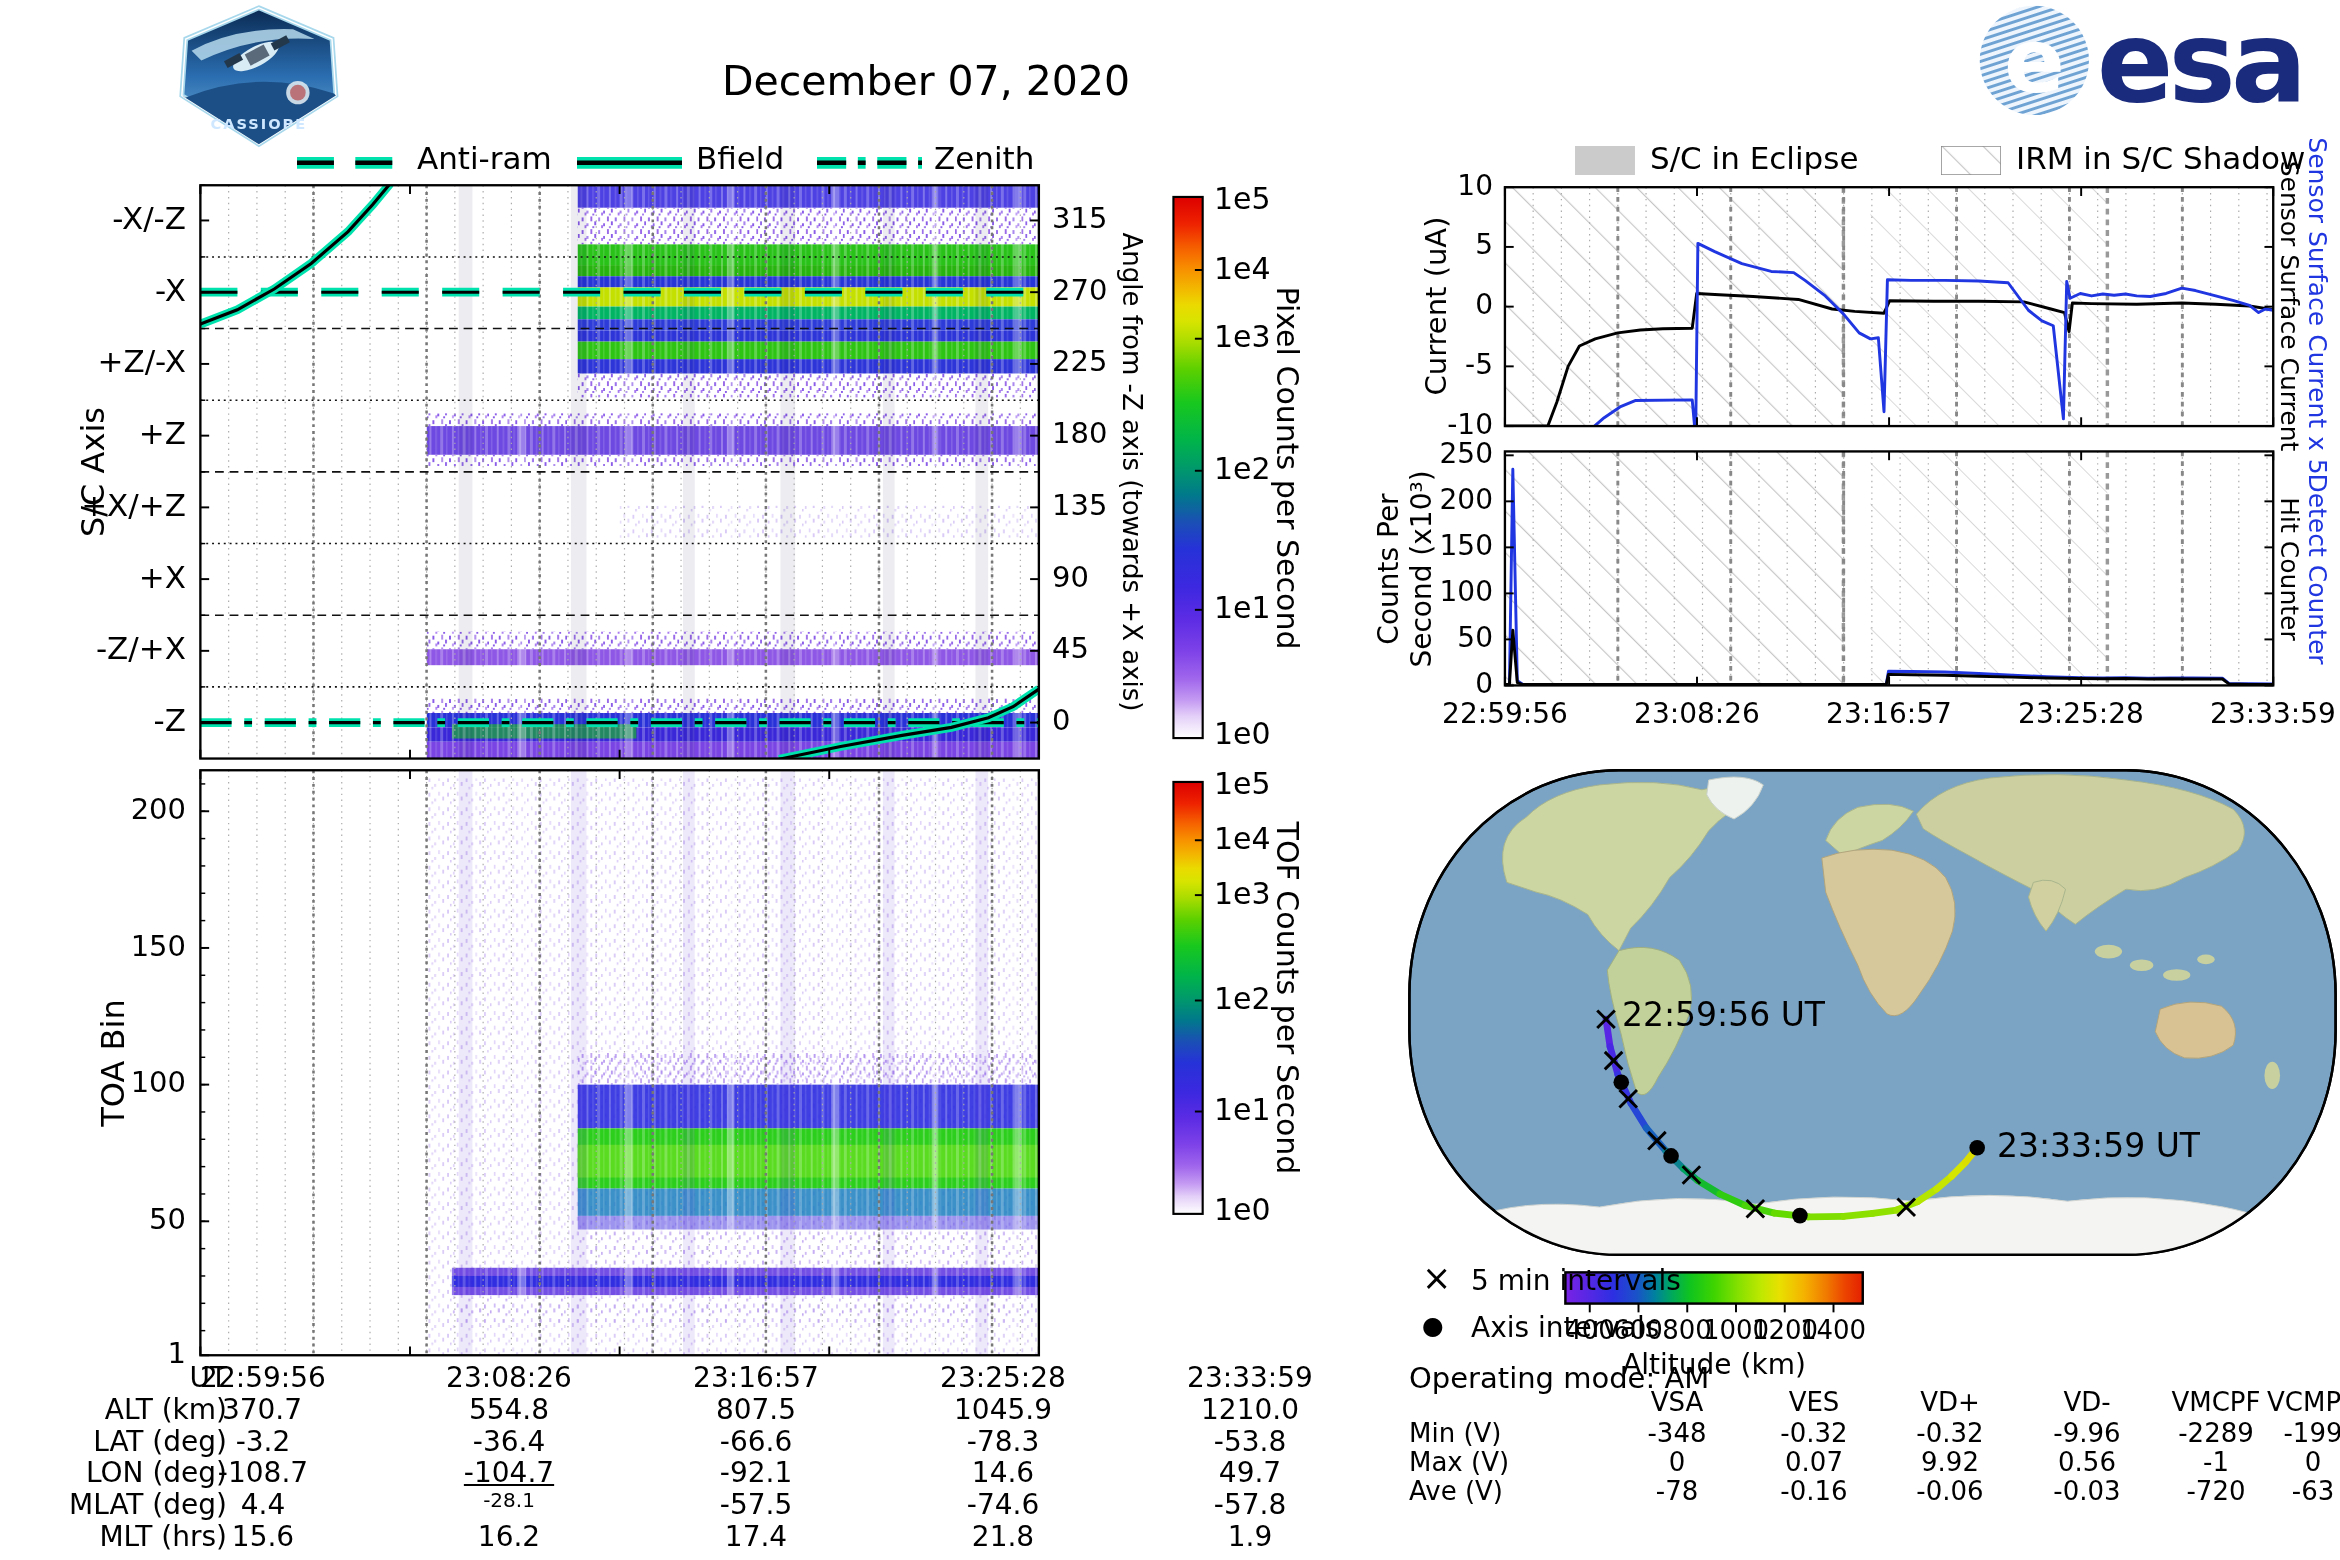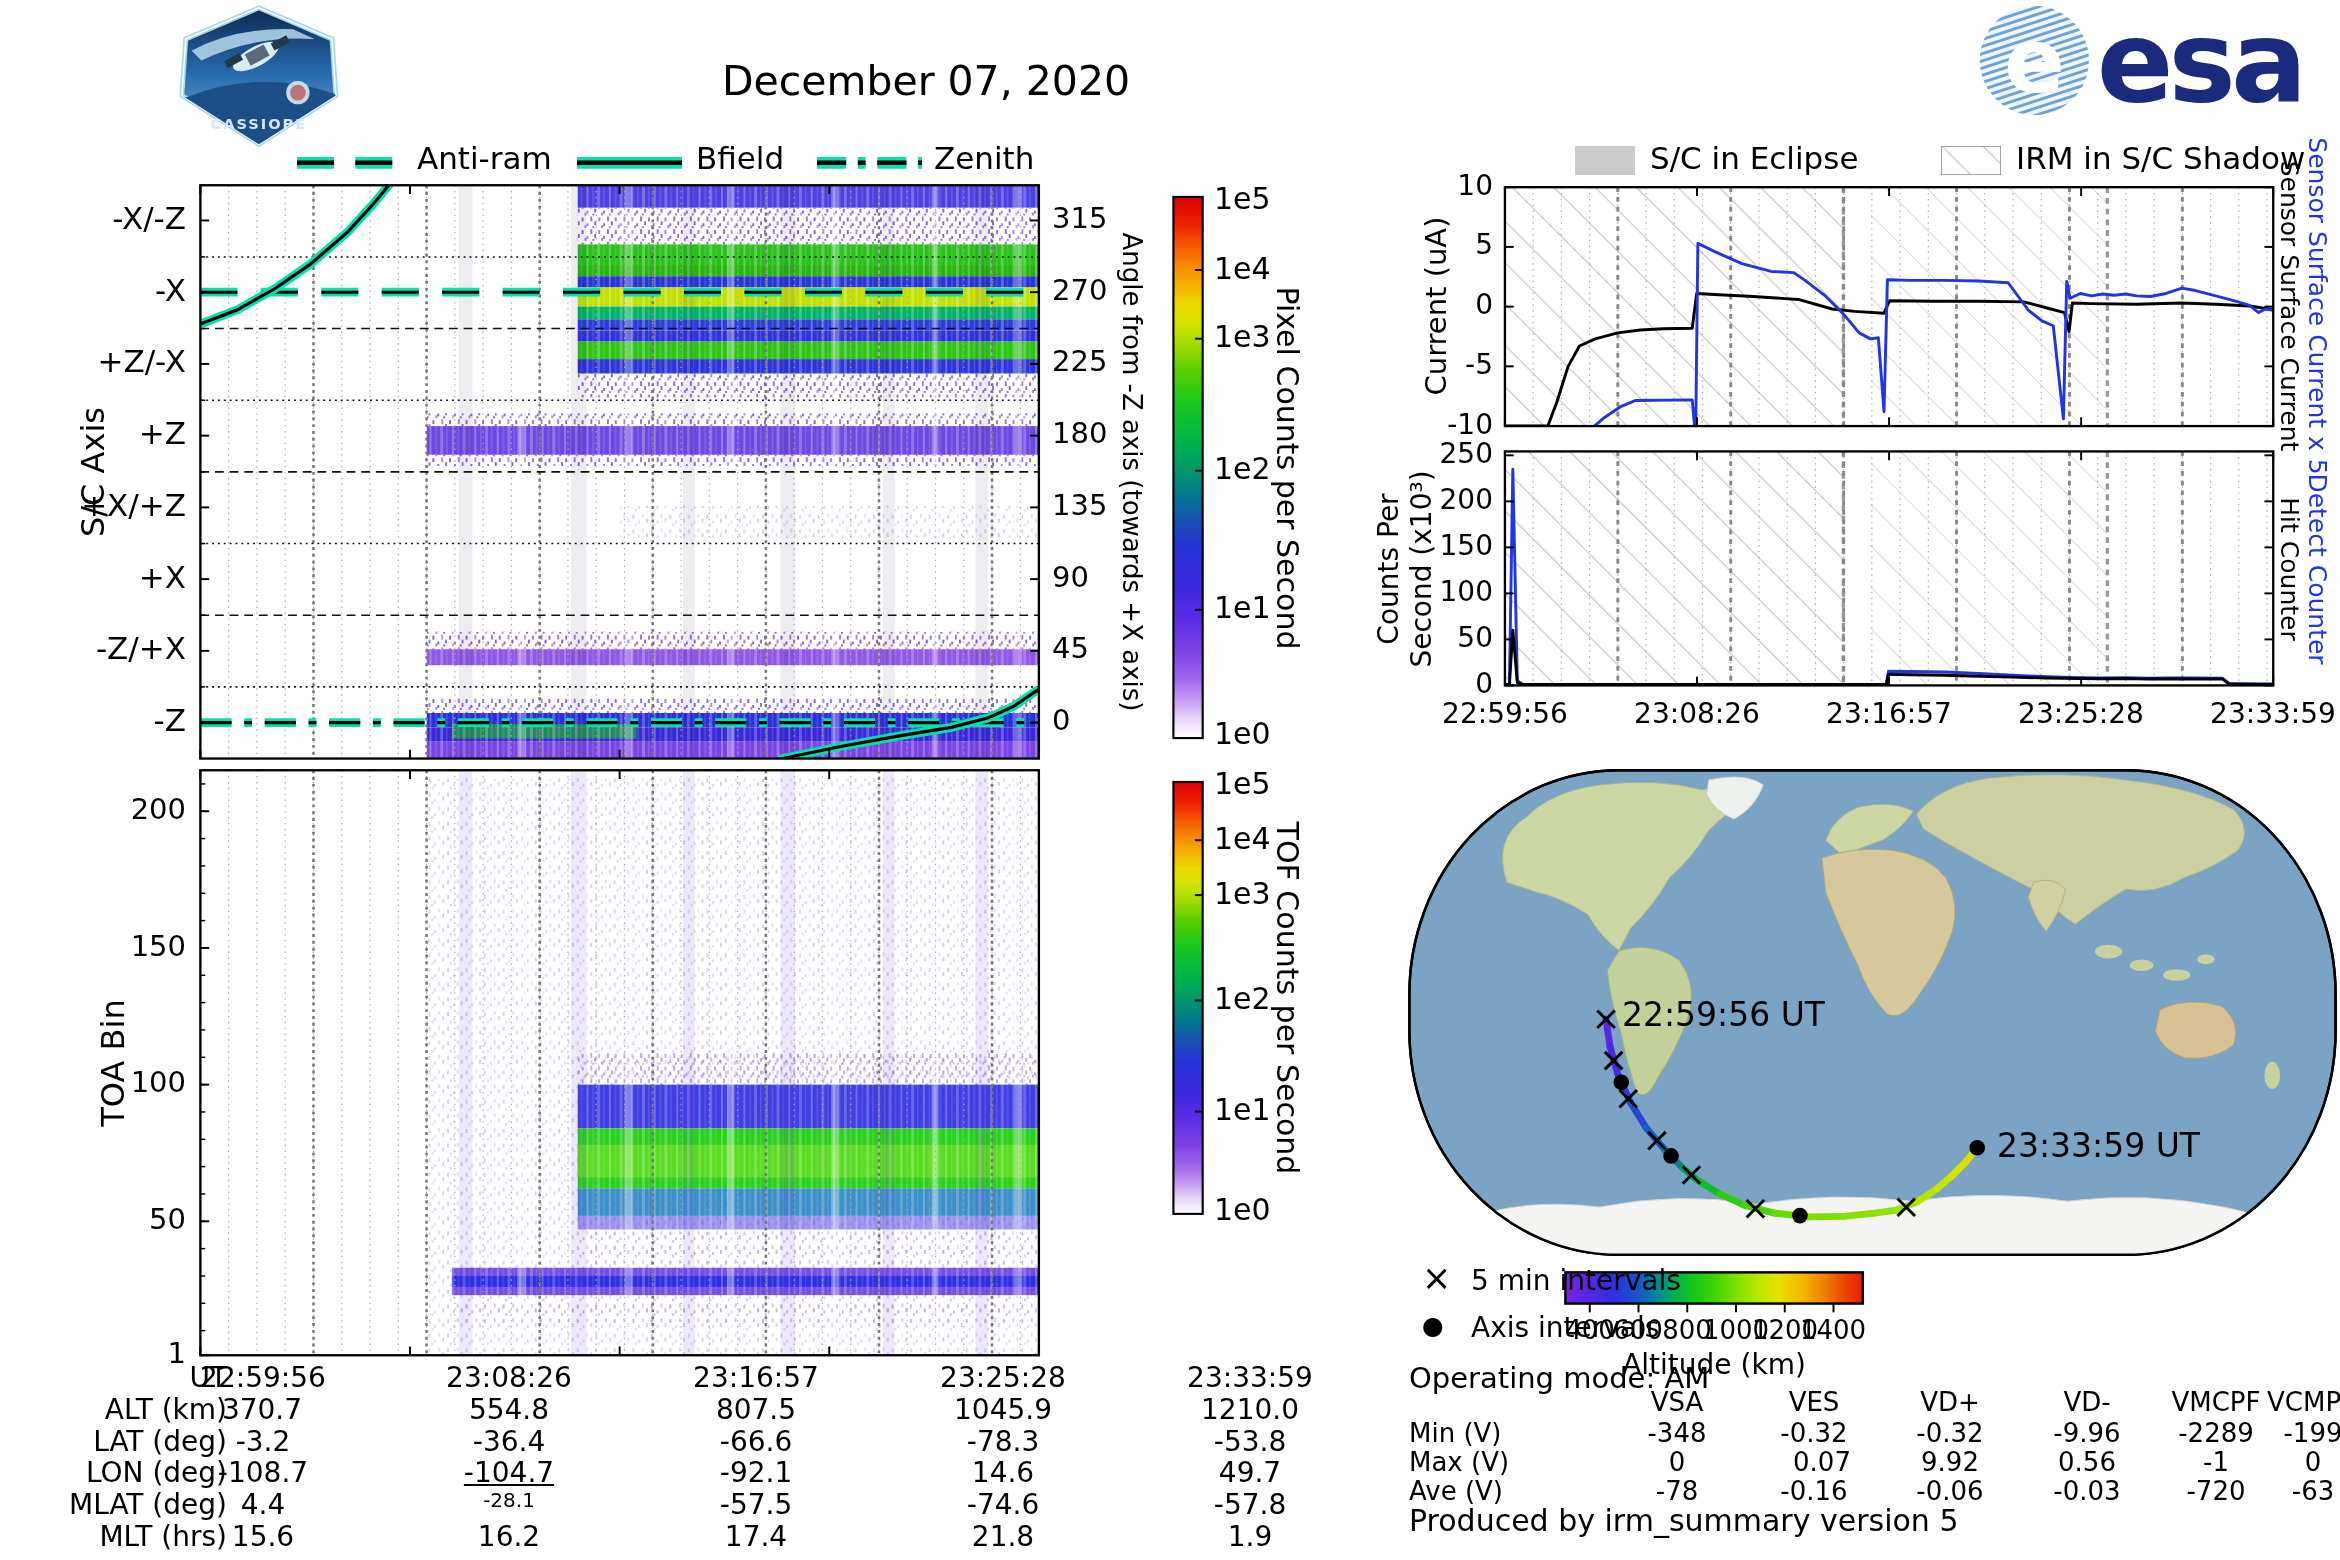--- a/index.html
+++ b/index.html
@@ -621,21 +621,20 @@
   <div class="lbl vcw" style="left:2289px;top:569px;font-size:25px;">Hit Counter</div>
   <div class="lbl vcw blue" style="left:2317px;top:569px;font-size:25px;">Detect Counter</div>
 
   <div class="lbl" style="left:1422px;top:1260px;font-size:35px;">×</div>
   <div class="lbl" style="left:1471px;top:1266px;font-size:28px;">5 min intervals</div>
   <div class="lbl" style="left:1422px;top:1313px;font-size:25px;">●</div>
   <div class="lbl" style="left:1471px;top:1313px;font-size:28px;">Axis intervals</div>
   <div class="lbl" style="left:1409px;top:1363px;font-size:29px;">Operating mode: AM</div>
   <div class="lbl ctr" style="left:1714px;top:1350px;font-size:28px;">Altitude (km)</div>
 
-  <div class="lbl" style="left:1409px;top:1505px;font-size:30px;">Produced by irm_summary version 5</div>
 
   <div id="gen-labels">
       <div class="lbl" style="left: 1214px; top: 183px; font-size: 30px;">1e5</div>
       <div class="lbl" style="left: 1214px; top: 253px; font-size: 30px;">1e4</div>
       <div class="lbl" style="left: 1214px; top: 321px; font-size: 30px;">1e3</div>
       <div class="lbl" style="left: 1214px; top: 453px; font-size: 30px;">1e2</div>
       <div class="lbl" style="left: 1214px; top: 592px; font-size: 30px;">1e1</div>
       <div class="lbl" style="left: 1214px; top: 718px; font-size: 30px;">1e0</div>
       <div class="lbl" style="left: 1214px; top: 768px; font-size: 30px;">1e5</div>
       <div class="lbl" style="left: 1214px; top: 823px; font-size: 30px;">1e4</div>
@@ -724,21 +723,21 @@
       <div class="lbl ctr" style="left: 2313px; top: 1389px; font-size: 26px;">VCMPB</div>
       <div class="lbl" style="left: 1409px; top: 1420px; font-size: 26px;">Min (V)</div>
       <div class="lbl ctr" style="left: 1677px; top: 1420px; font-size: 26px;">-348</div>
       <div class="lbl ctr" style="left: 1814px; top: 1420px; font-size: 26px;">-0.32</div>
       <div class="lbl ctr" style="left: 1950px; top: 1420px; font-size: 26px;">-0.32</div>
       <div class="lbl ctr" style="left: 2087px; top: 1420px; font-size: 26px;">-9.96</div>
       <div class="lbl ctr" style="left: 2216px; top: 1420px; font-size: 26px;">-2289</div>
       <div class="lbl ctr" style="left: 2313px; top: 1420px; font-size: 26px;">-199</div>
       <div class="lbl" style="left: 1409px; top: 1449px; font-size: 26px;">Max (V)</div>
       <div class="lbl ctr" style="left: 1677px; top: 1449px; font-size: 26px;">0</div>
-      <div class="lbl ctr" style="left: 1814px; top: 1449px; font-size: 26px; margin-left: 8px;">0.07</div>
+      <div class="lbl ctr" style="left: 1814px; top: 1449px; font-size: 26px;">0.07</div>
       <div class="lbl ctr" style="left: 1950px; top: 1449px; font-size: 26px;">9.92</div>
       <div class="lbl ctr" style="left: 2087px; top: 1449px; font-size: 26px;">0.56</div>
       <div class="lbl ctr" style="left: 2216px; top: 1449px; font-size: 26px;">-1</div>
       <div class="lbl ctr" style="left: 2313px; top: 1449px; font-size: 26px;">0</div>
       <div class="lbl" style="left: 1409px; top: 1478px; font-size: 26px;">Ave (V)</div>
       <div class="lbl ctr" style="left: 1677px; top: 1478px; font-size: 26px;">-78</div>
       <div class="lbl ctr" style="left: 1814px; top: 1478px; font-size: 26px;">-0.16</div>
       <div class="lbl ctr" style="left: 1950px; top: 1478px; font-size: 26px;">-0.06</div>
       <div class="lbl ctr" style="left: 2087px; top: 1478px; font-size: 26px;">-0.03</div>
       <div class="lbl ctr" style="left: 2216px; top: 1478px; font-size: 26px;">-720</div>

